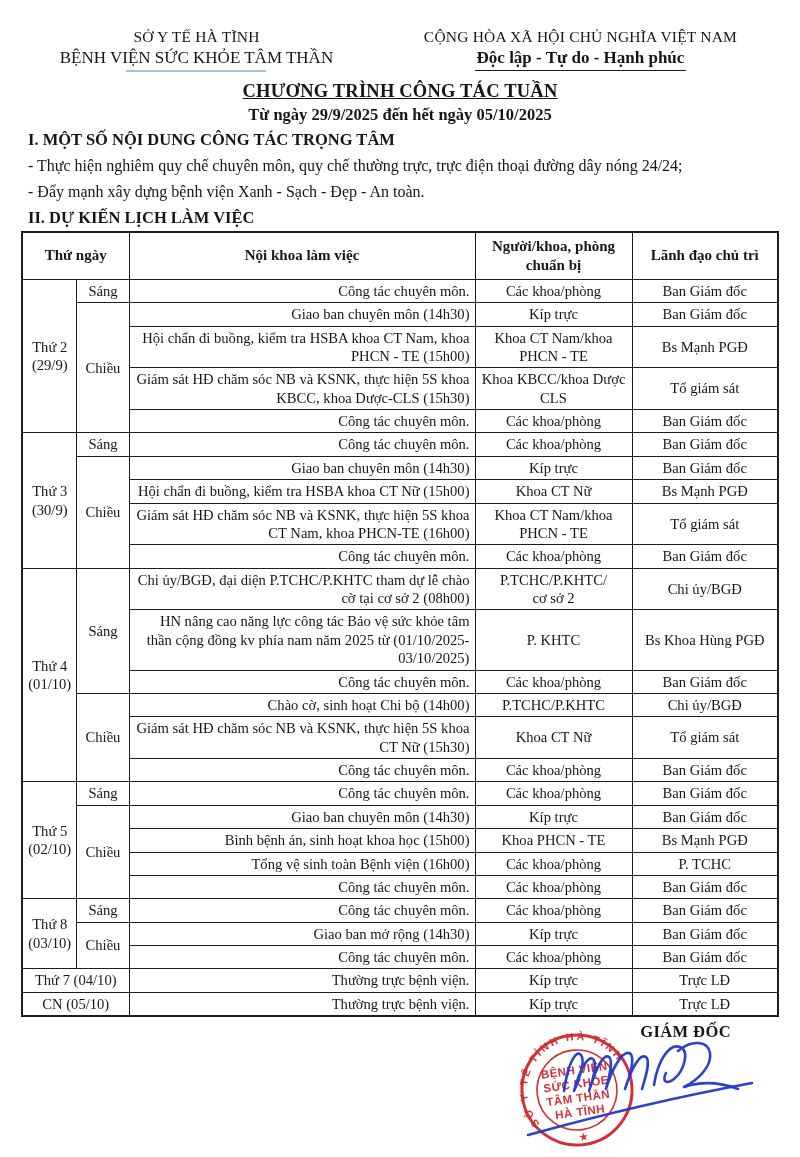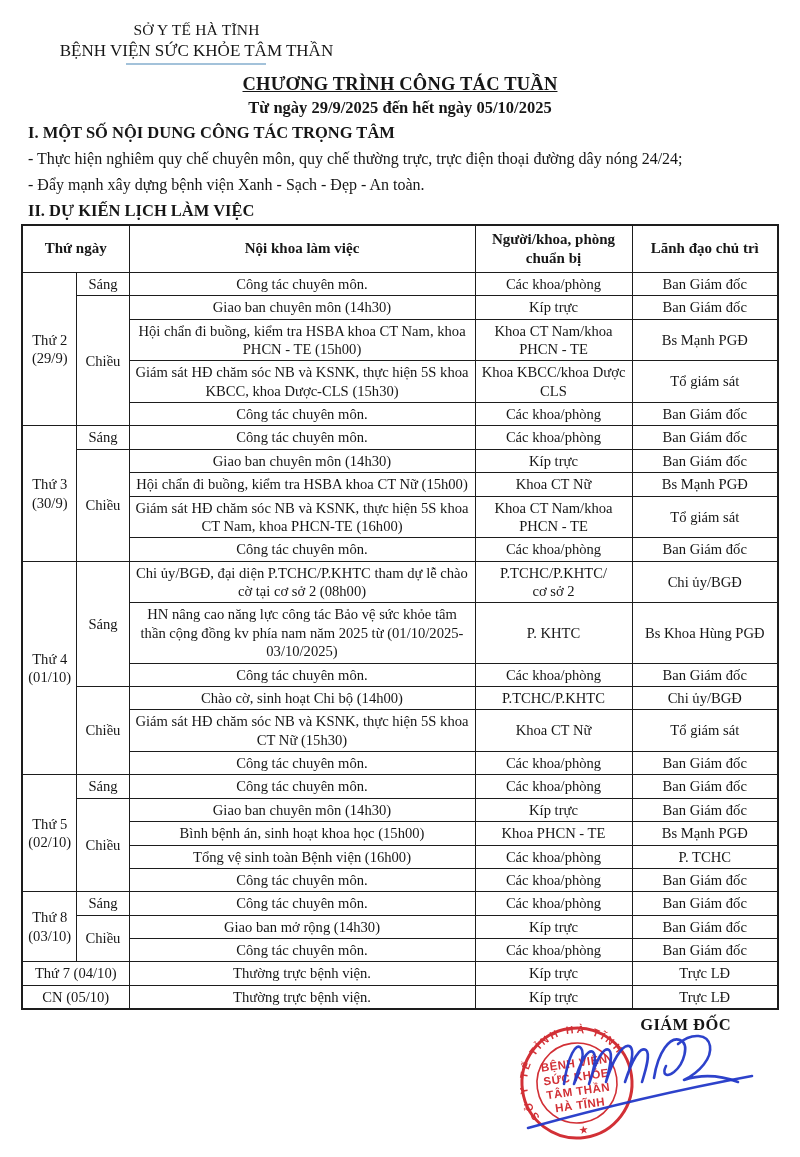--- a/index.html
+++ b/index.html
@@ -1,20 +1,20 @@
 <!DOCTYPE html>
 <html style="--stamp-red: #cf2127; --signature-blue: #2238c8; --underline-blue: #a3c2da;"><head>
 <meta charset="utf-8">
 <style>
   * { margin:0; padding:0; box-sizing:border-box; }
   body { background:#e8e8e8; }
   .page {
     width:800px; height:1157px; margin:0 auto; background:#ffffff;
     font-family:"Liberation Serif","DejaVu Serif",serif; color:#161616;
-    position:relative; padding:21px 16px 0 16px; overflow:hidden;
+    position:relative; padding:28px 16px 0 16px; overflow:hidden;
   }
   .doc-header { display:flex; width:100%; }
   .hdr-left  { width:47%; text-align:center; }
   .hdr-right { width:53%; text-align:center; }
   .hdr-line1 { font-size:15.5px; letter-spacing:.2px; }
   .hdr-left .hdr-line2 { font-size:17px; font-weight:normal; margin-top:2px; }
   .hdr-right .hdr-line2 { font-size:17px; font-weight:bold; margin-top:2px; display:inline-block;
     border-bottom:1.6px solid #1d1d1d; padding:0 2px 2px 2px; }
   .partial-underline { width:140px; height:2px; background:var(--underline-blue); margin:2px auto 0 auto; }
   .doc-title { text-align:center; font-weight:bold; font-size:18.5px; margin-top:9px; letter-spacing:.2px;text-decoration:underline; }
@@ -27,21 +27,21 @@
   table.schedule col.c-session { width:52px; }
   table.schedule col.c-content { width:346px; }
   table.schedule col.c-prepare { width:157px; }
   table.schedule col.c-leader  { width:146px; }
   table.schedule th, table.schedule td {
     border:1.5px solid #1d1d1d; font-size:14.6px; line-height:1.26;
     padding:2px 5px; vertical-align:middle; white-space:pre-line;
   }
   table.schedule th { font-weight:bold; text-align:center; padding:4px 3px; font-size:15px; }
   td.day-cell, td.session-cell, td.prepare-cell, td.leader-cell { text-align:center; padding-left:2px; padding-right:2px; }
-  td.content-cell { text-align:center; }
+  td.content-cell { text-align:right; }
   .doc-footer { position:relative; height:152px; }
   .sign-title { position:absolute; left:540px; top:5px; width:175px; text-align:right;
     font-weight:bold; font-size:16.5px; letter-spacing:.4px; }
   .stamp { position:absolute; left:500px; top:12px; transform:rotate(-8deg); opacity:.93; }
   .stamp text { fill:var(--stamp-red); font-family:"Liberation Sans","DejaVu Sans",sans-serif; font-weight:bold; }
   .stamp .ring-text { font-size:10.5px; letter-spacing:2.5px; }
   .stamp .inner-line { font-size:11.5px; letter-spacing:.5px; }
   .stamp .star { font-size:11px; }
   .signature-svg { position:absolute; left:400px; top:22px; }
   .signature-svg path { stroke:var(--signature-blue); stroke-width:2.6; fill:none;
@@ -50,20 +50,24 @@
 </head>
 <body>
 
 <div class="page">
 
   <div class="doc-header">
     <div class="hdr-left">
       <div class="hdr-line1">SỞ Y TẾ HÀ TĨNH</div>
       <div class="hdr-line2">BỆNH VIỆN SỨC KHỎE TÂM THẦN</div>
       <div class="partial-underline"></div>
+    </div>
+    <div class="hdr-right">
+      <div class="hdr-line1">CỘNG HÒA XÃ HỘI CHỦ NGHĨA VIỆT NAM</div>
+      <div><span class="hdr-line2">Độc lập - Tự do - Hạnh phúc</span></div>
     </div>
   </div>
 
   <div class="doc-title">CHƯƠNG TRÌNH CÔNG TÁC TUẦN</div>
   <div class="doc-subtitle">Từ ngày 29/9/2025 đến hết ngày 05/10/2025</div>
 
   <div class="sec-heading">I. MỘT SỐ NỘI DUNG CÔNG TÁC TRỌNG TÂM</div>
   <div class="bullet">- Thực hiện nghiêm quy chế chuyên môn, quy chế thường trực, trực điện thoại đường dây nóng 24/24;</div>
   <div class="bullet">- Đẩy mạnh xây dựng bệnh viện Xanh - Sạch - Đẹp - An toàn.</div>
 

